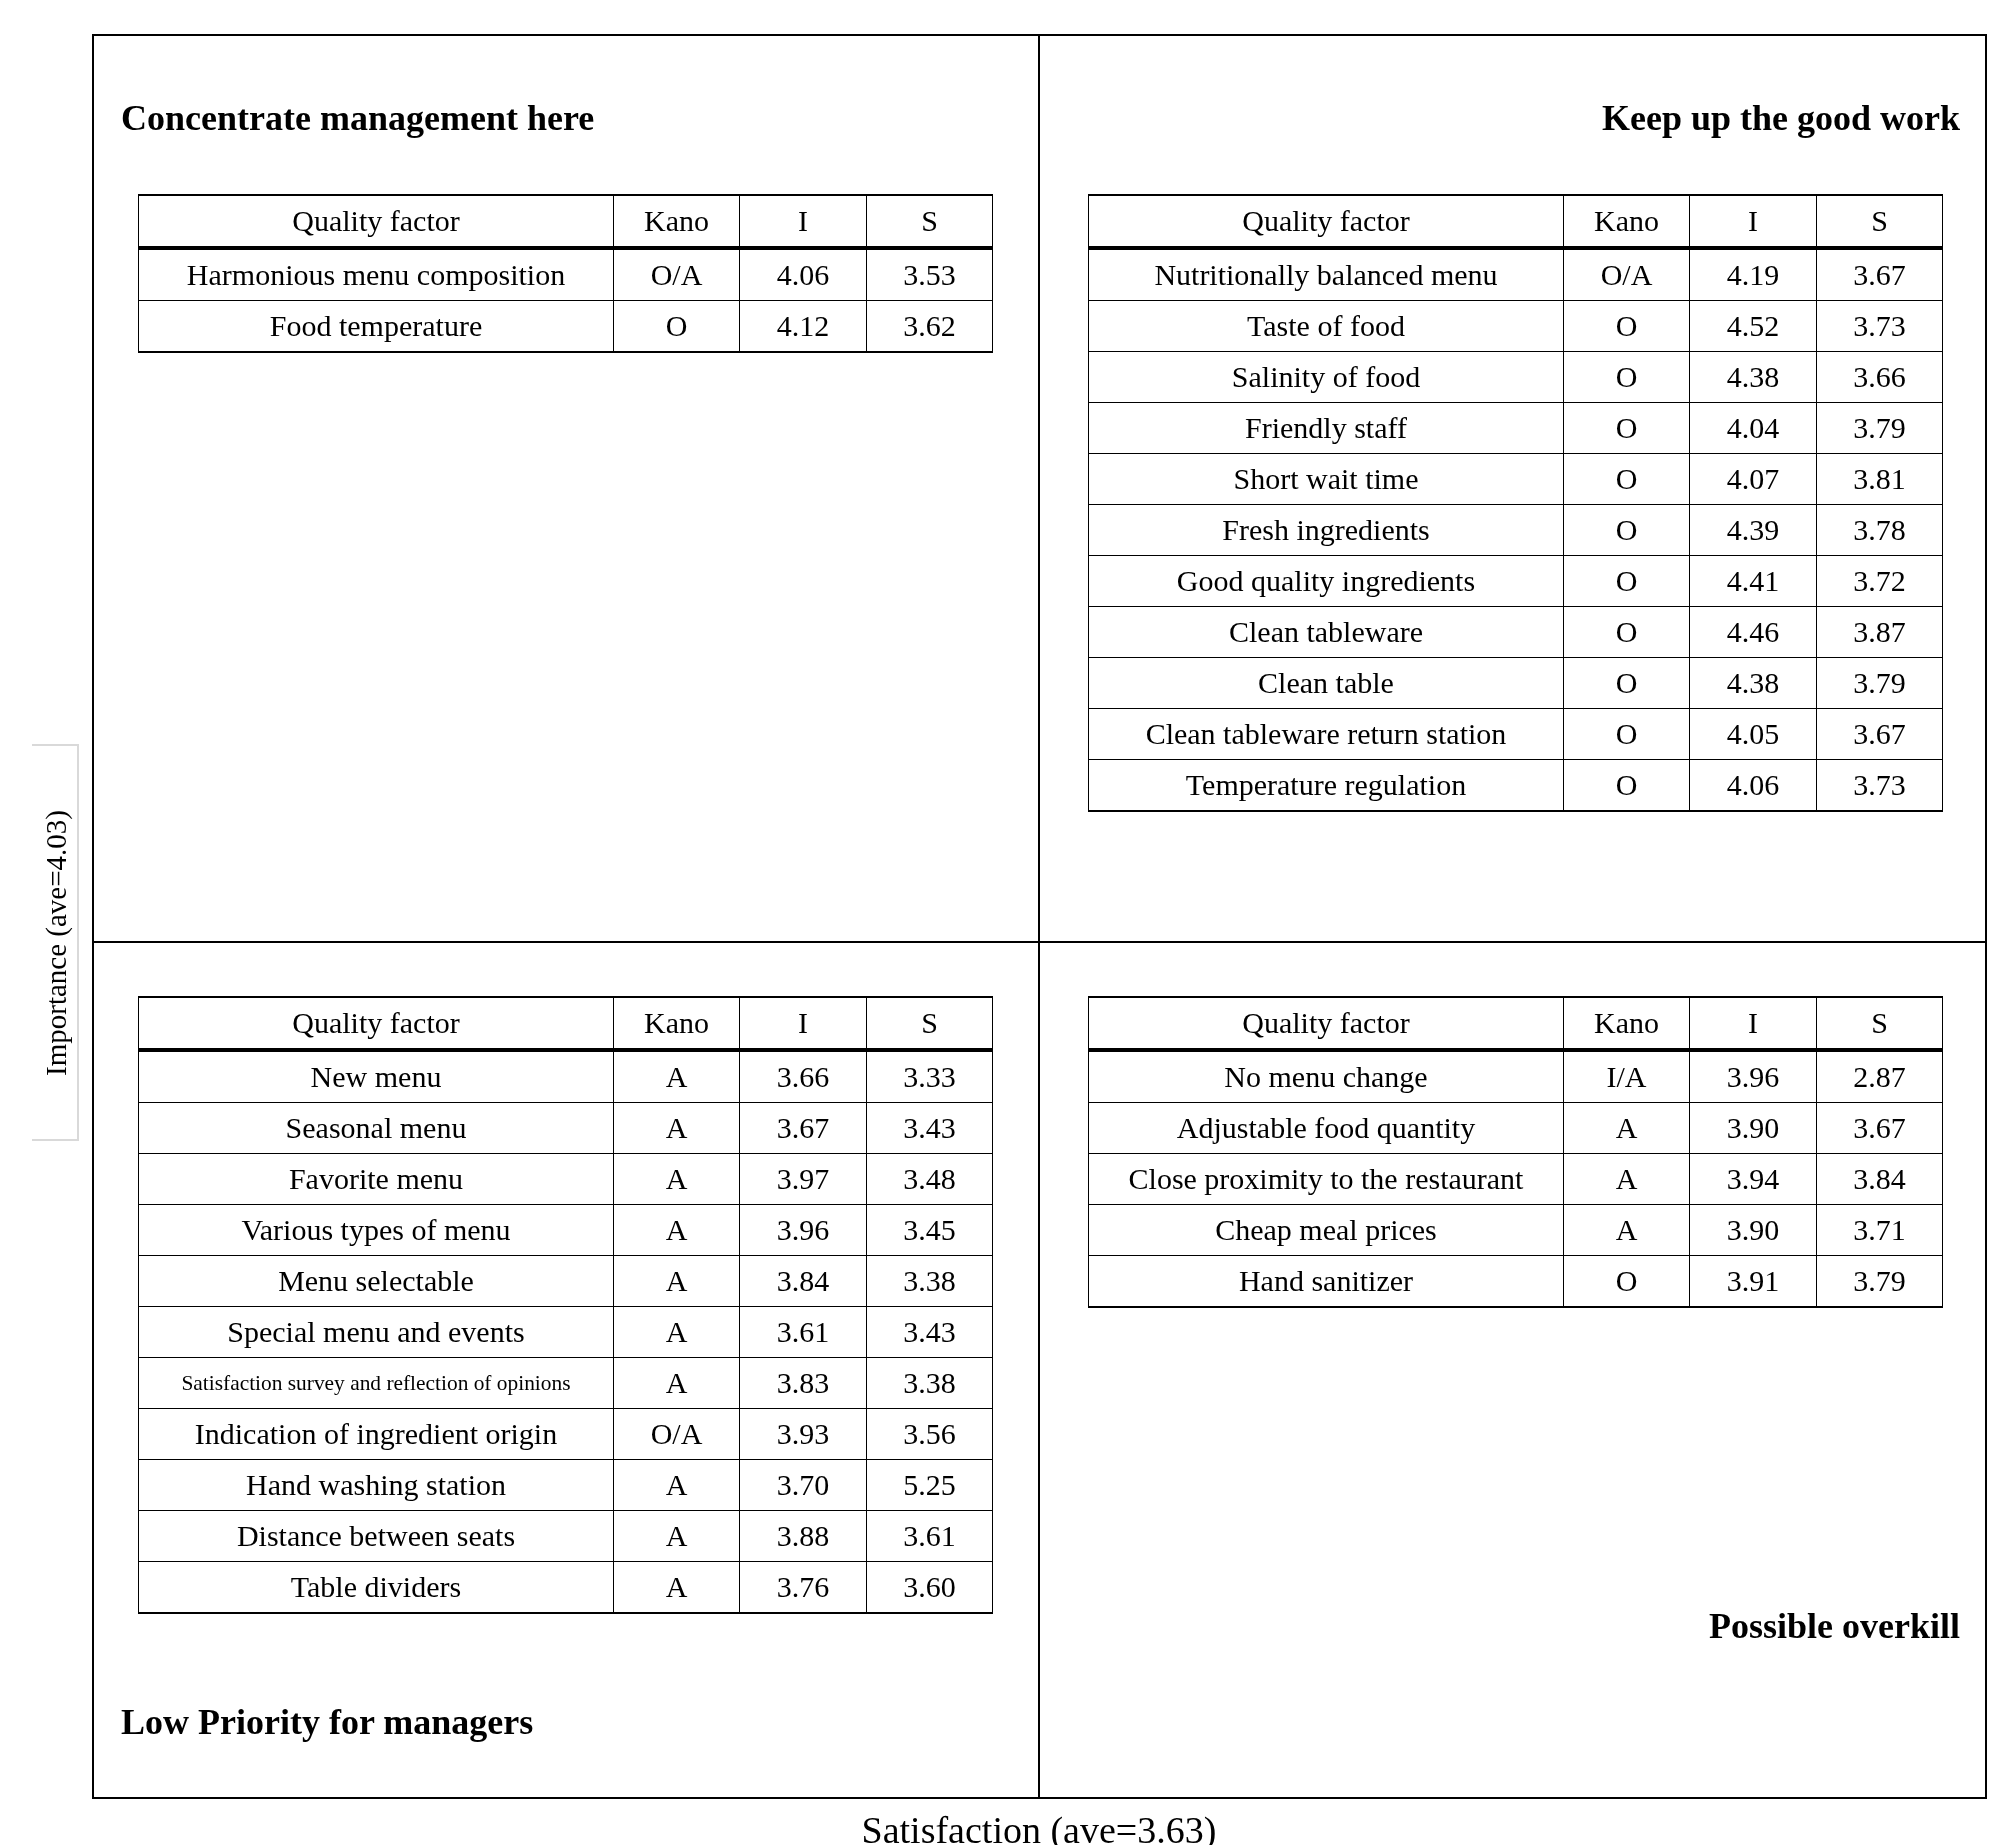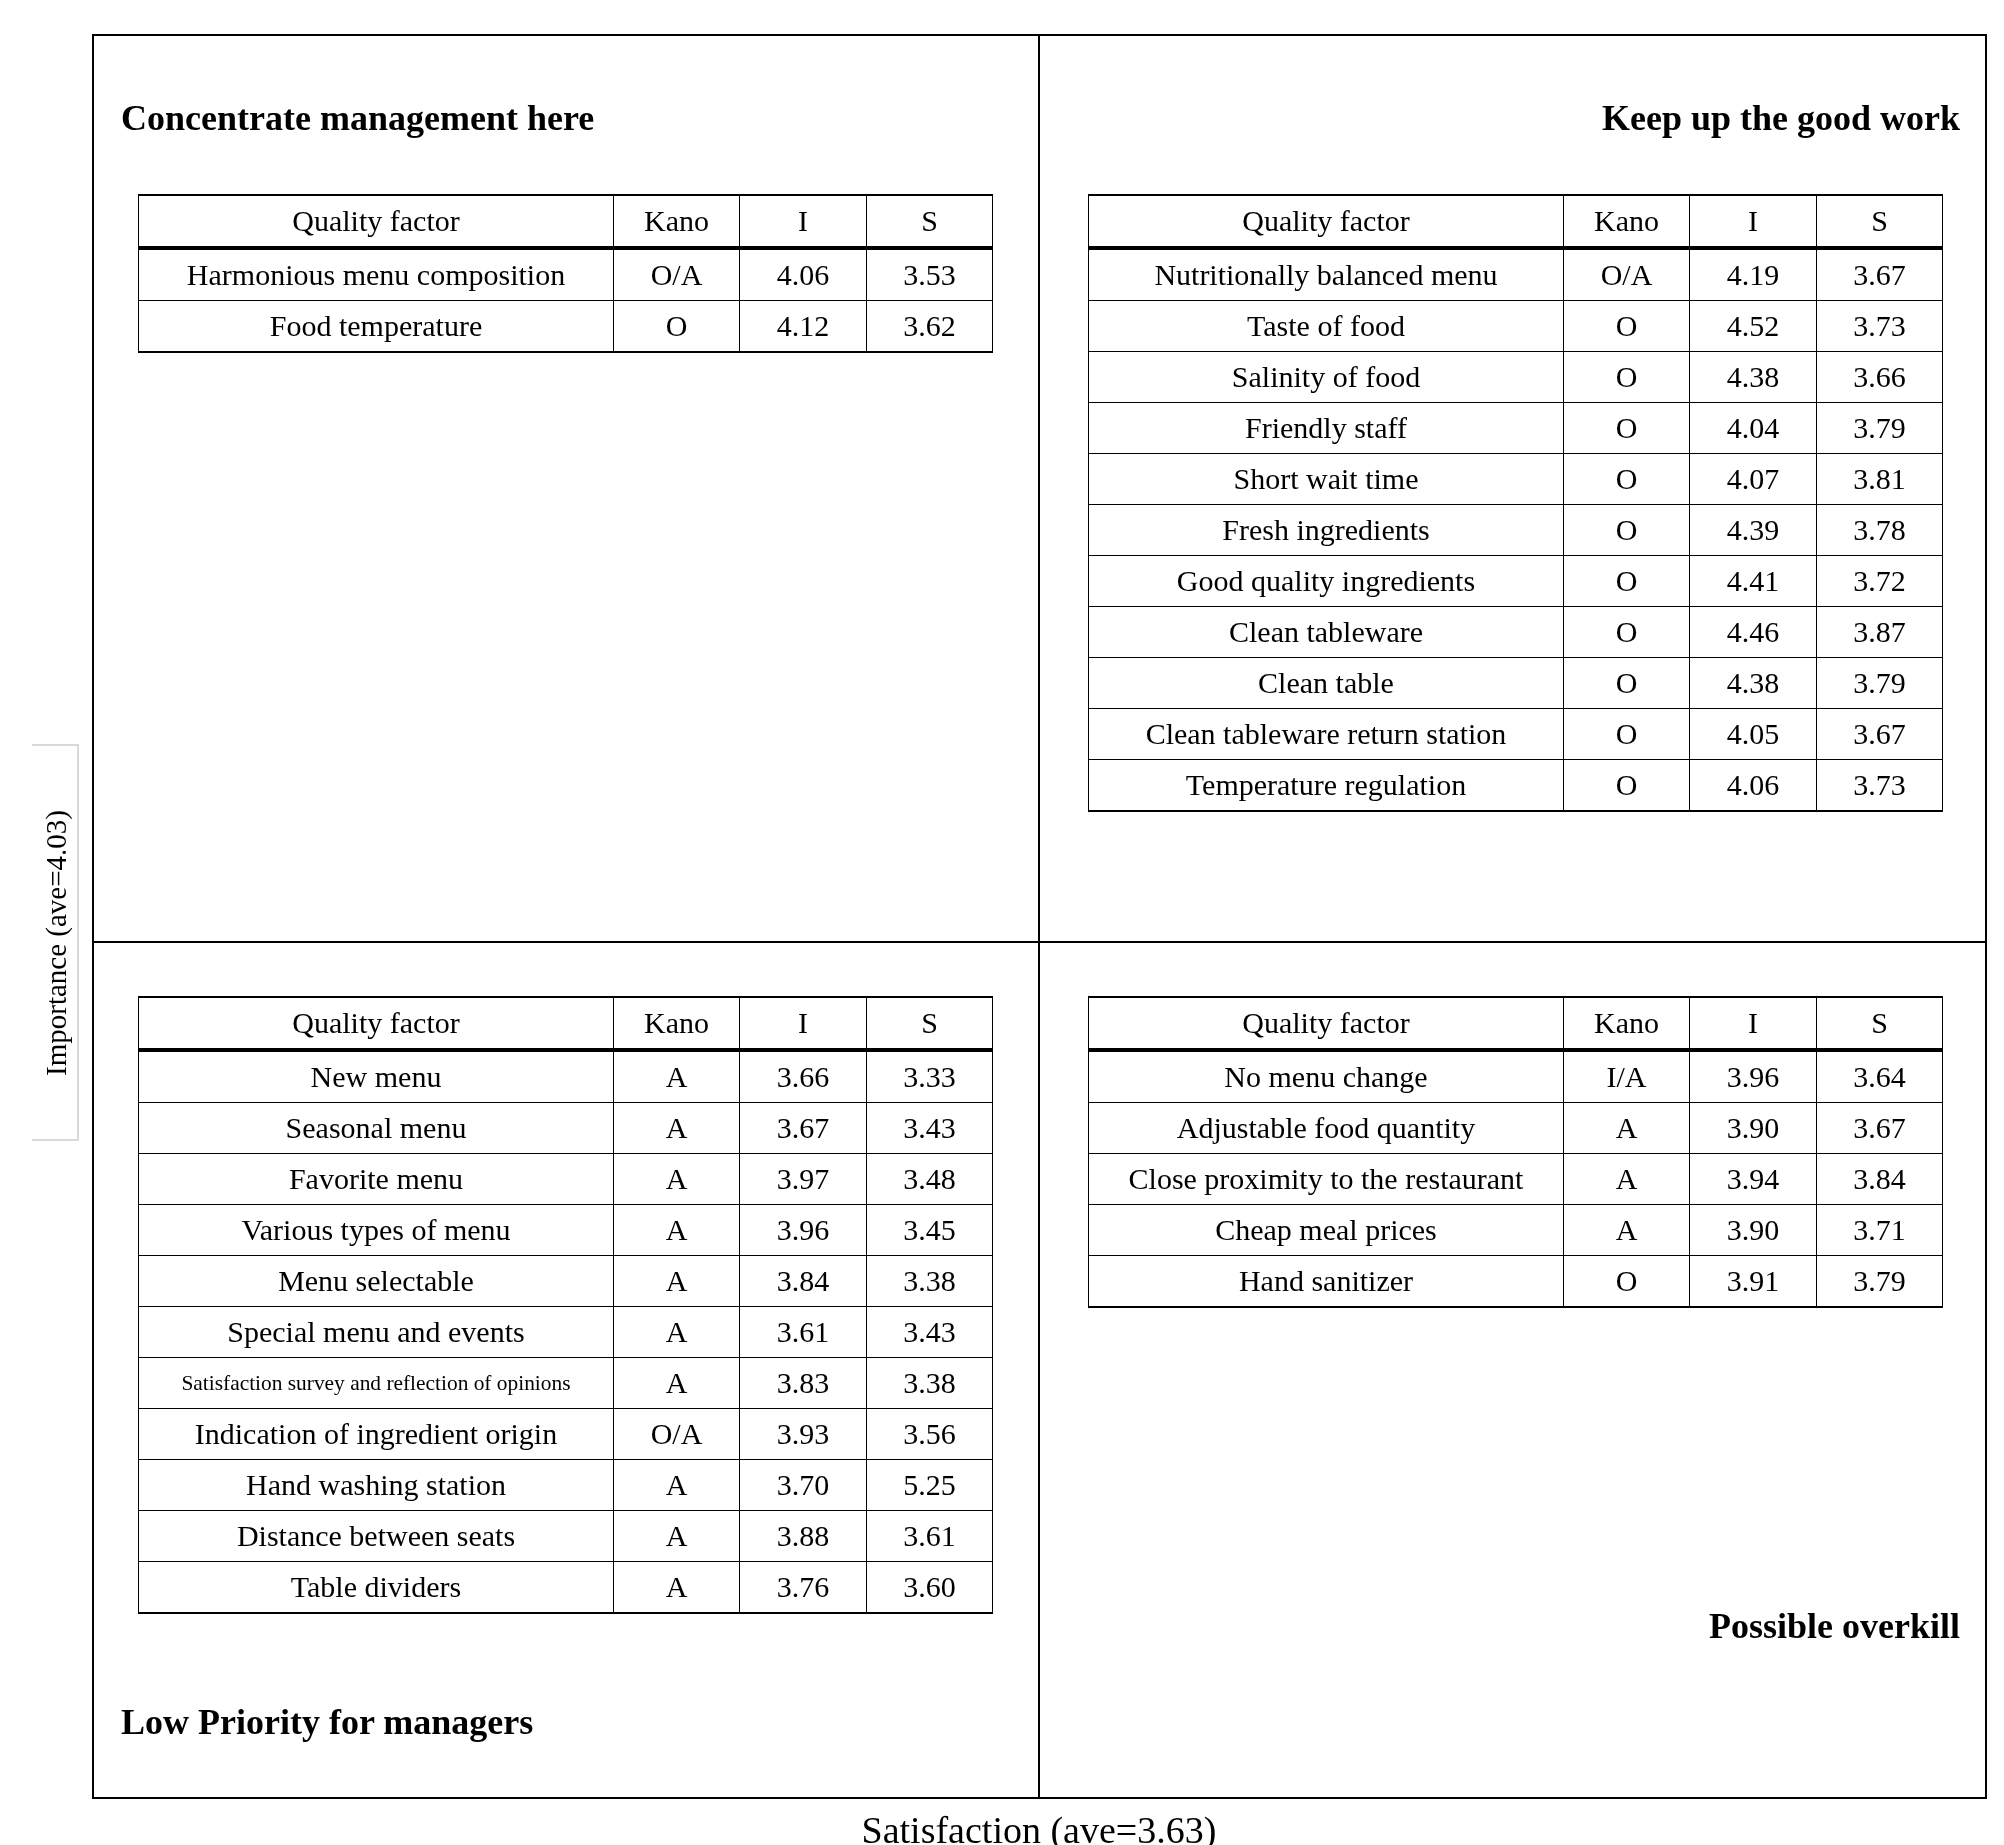--- a/index.html
+++ b/index.html
@@ -260,21 +260,21 @@
     <th>Kano</th>
     <th>I</th>
     <th>S</th>
   </tr>
     </thead>
   <tbody>
       <tr>
         <td>No menu change</td>
         <td>I/A</td>
         <td>3.96</td>
-        <td>3.64</td>
+        <td>2.87</td>
       </tr>
       <tr>
         <td>Adjustable food quantity</td>
         <td>A</td>
         <td>3.90</td>
         <td>3.67</td>
       </tr>
       <tr>
         <td>Close proximity to the restaurant</td>
         <td>A</td>

